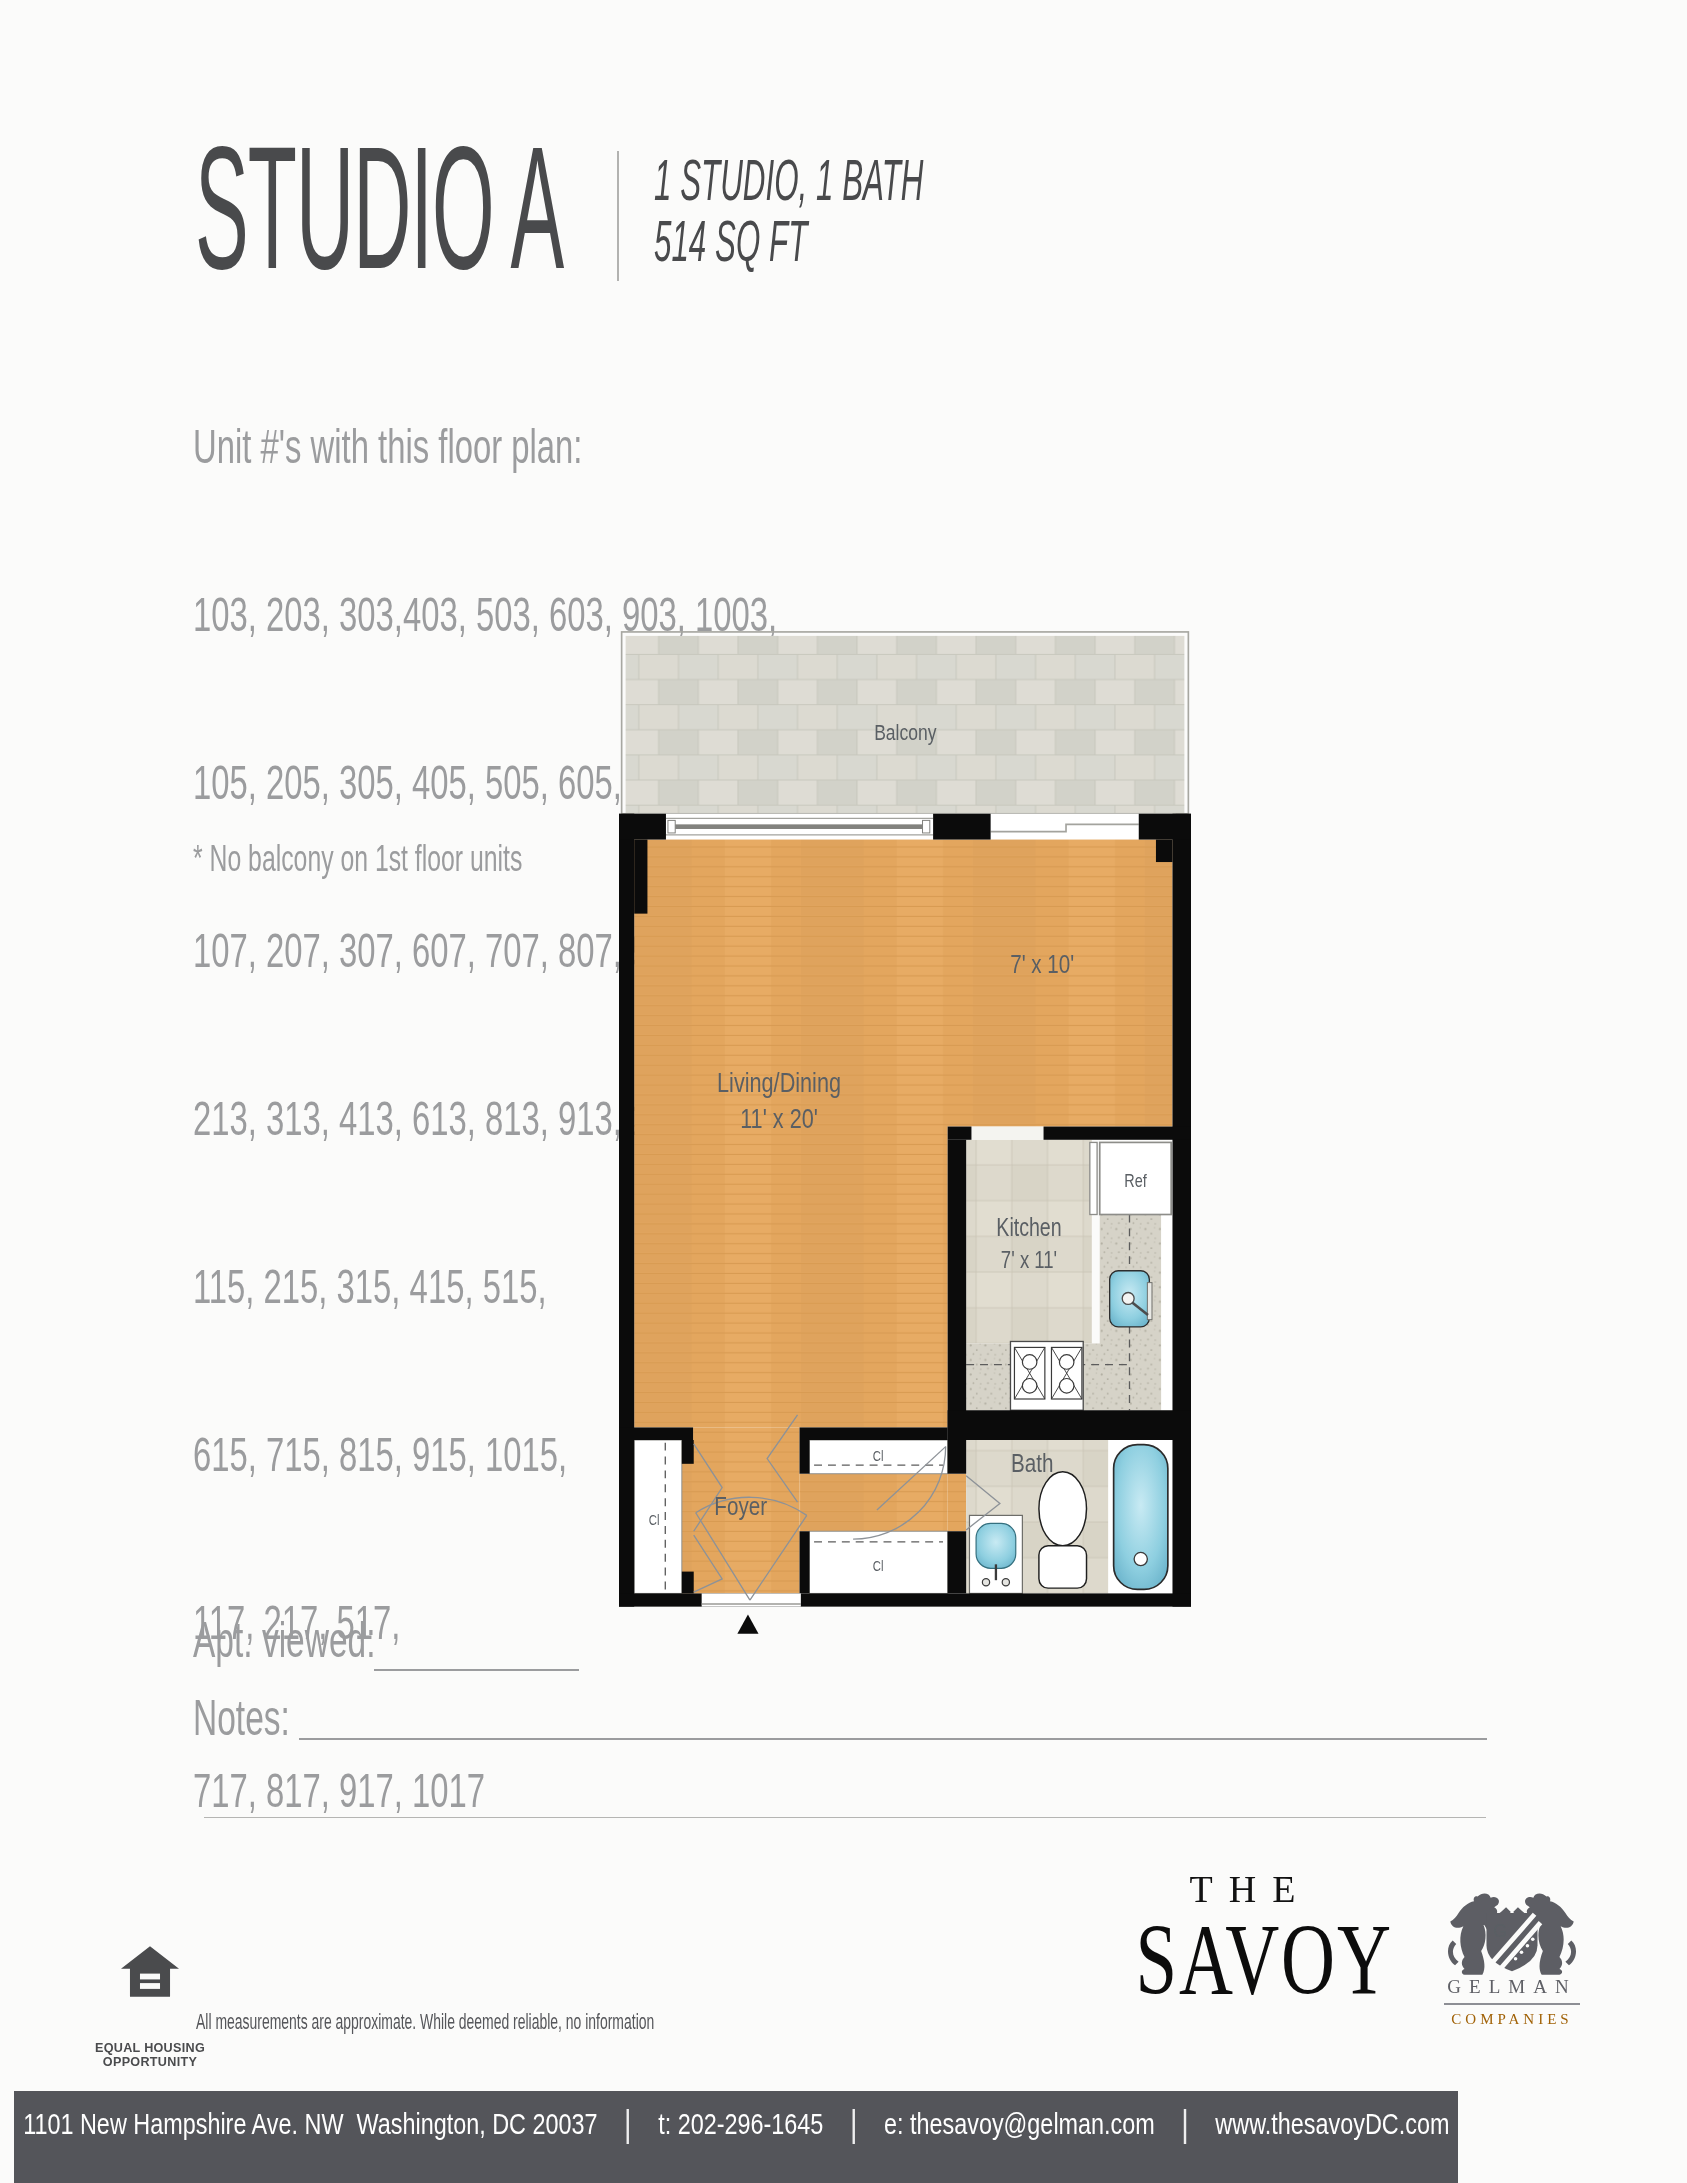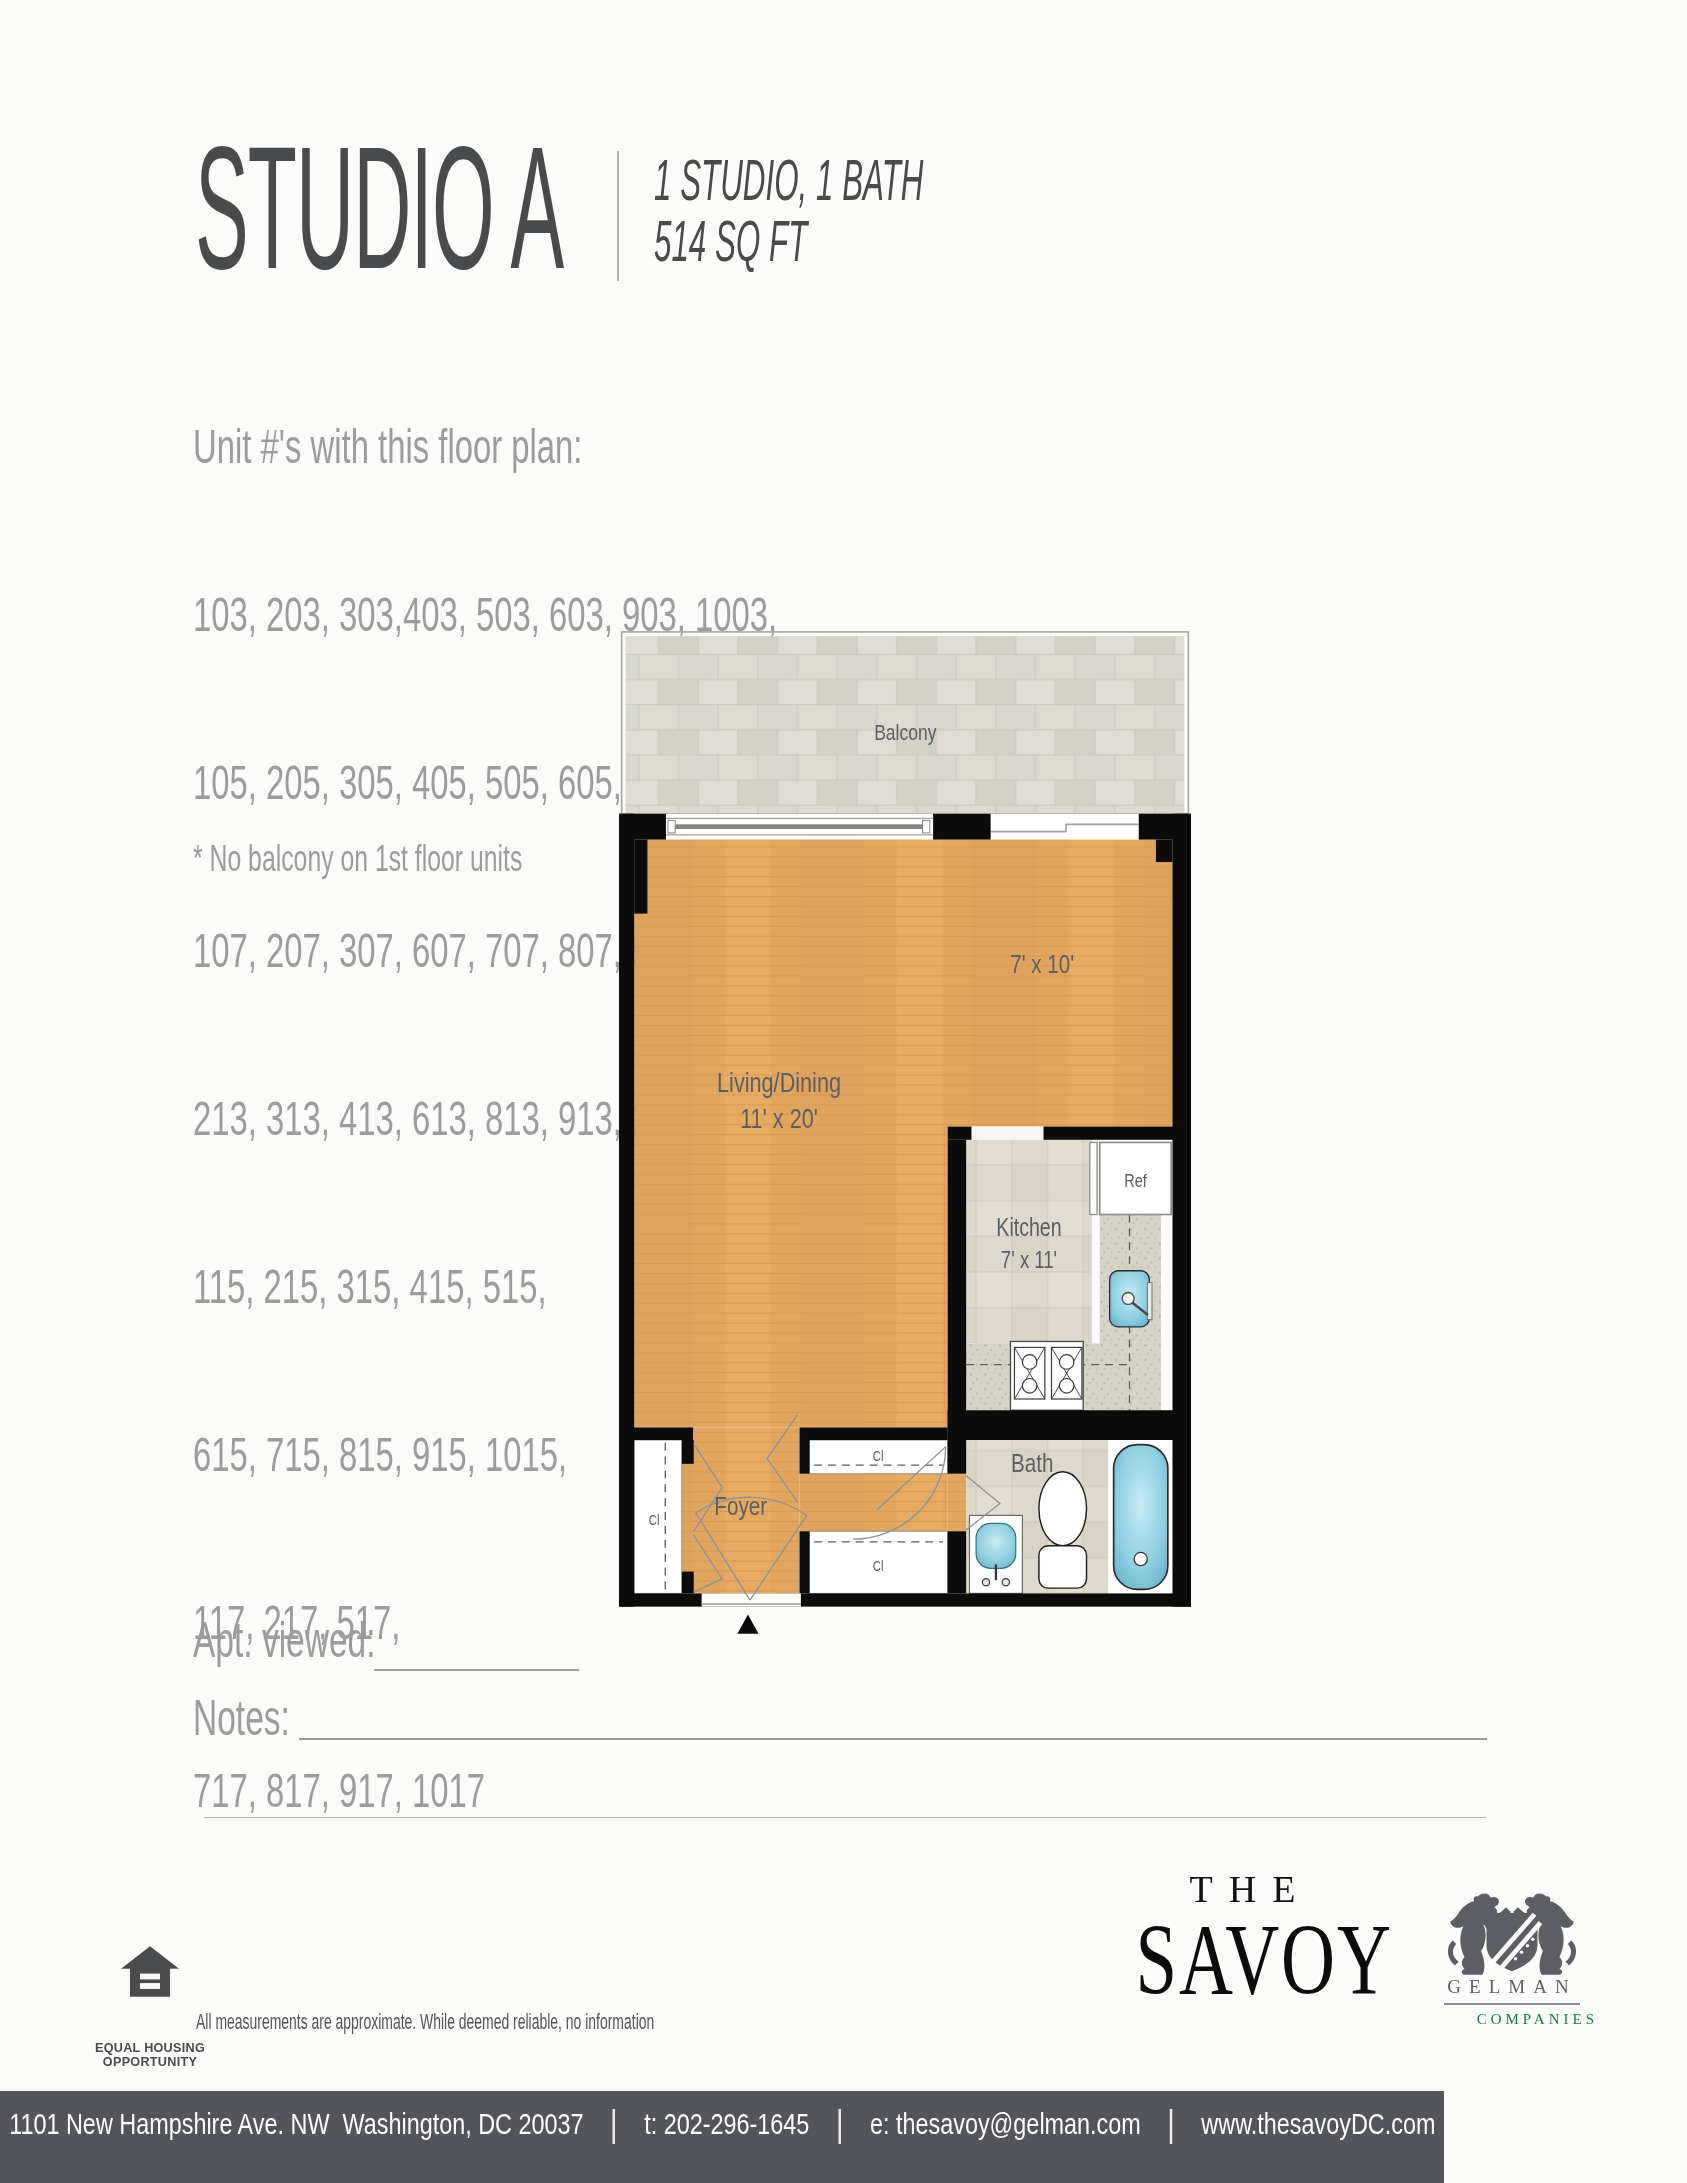--- a/index.html
+++ b/index.html
@@ -20,23 +20,23 @@
   .uline{background:#9b9c9e;height:2px;}
   
   svg text{fill:#5a5f64;font-family:"Liberation Sans",sans-serif;font-weight:400;}
   
   .disc{font-size:22.5px;line-height:30px;color:#55565a;}
   .ehotxt{font-size:12.6px;line-height:14px;font-weight:700;color:#4a4b4d;text-align:center;letter-spacing:0.3px;}
   .savoy-the{font-family:"Liberation Serif",serif;font-size:38px;letter-spacing:16px;color:#121212;text-align:center;}
   .savoy-name{font-family:"Liberation Serif",serif;font-size:101px;line-height:99px;color:#0c0c0c;text-align:center;
               transform:scaleX(0.74);transform-origin:50% 0;letter-spacing:2.6px;}
   .gel-name{font-family:"Liberation Serif",serif;font-size:19px;letter-spacing:8px;color:#5f6066;text-align:center;}
-  .gel-sub{font-family:"Liberation Serif",serif;font-size:15px;letter-spacing:4px;color:#15803d;text-align:right;}
+  .gel-sub{font-family:"Liberation Serif",serif;font-size:15px;letter-spacing:4px;color:#a16207;text-align:center;}
   .gel-line{height:1.3px;background:#8d8e94;margin:5.3px auto 6px auto;width:136px;}
-  .bar{position:absolute;left:0;top:2091px;width:1444px;height:93px;background:#54555a;
+  .bar{position:absolute;left:14px;top:2091px;width:1444px;height:93px;background:#54555a;
        display:flex;justify-content:center;align-items:flex-start;}
   .barin{display:flex;align-items:center;gap:34px;margin-top:12px;transform:scaleX(0.78);transform-origin:50% 0;}
   .bar span{color:#ffffff;font-size:30px;white-space:pre;}
   .bar .pipe{font-size:37px;font-weight:300;opacity:.9;}
 </style>
 </head>
 <body>
 
 <div id="page">
 

